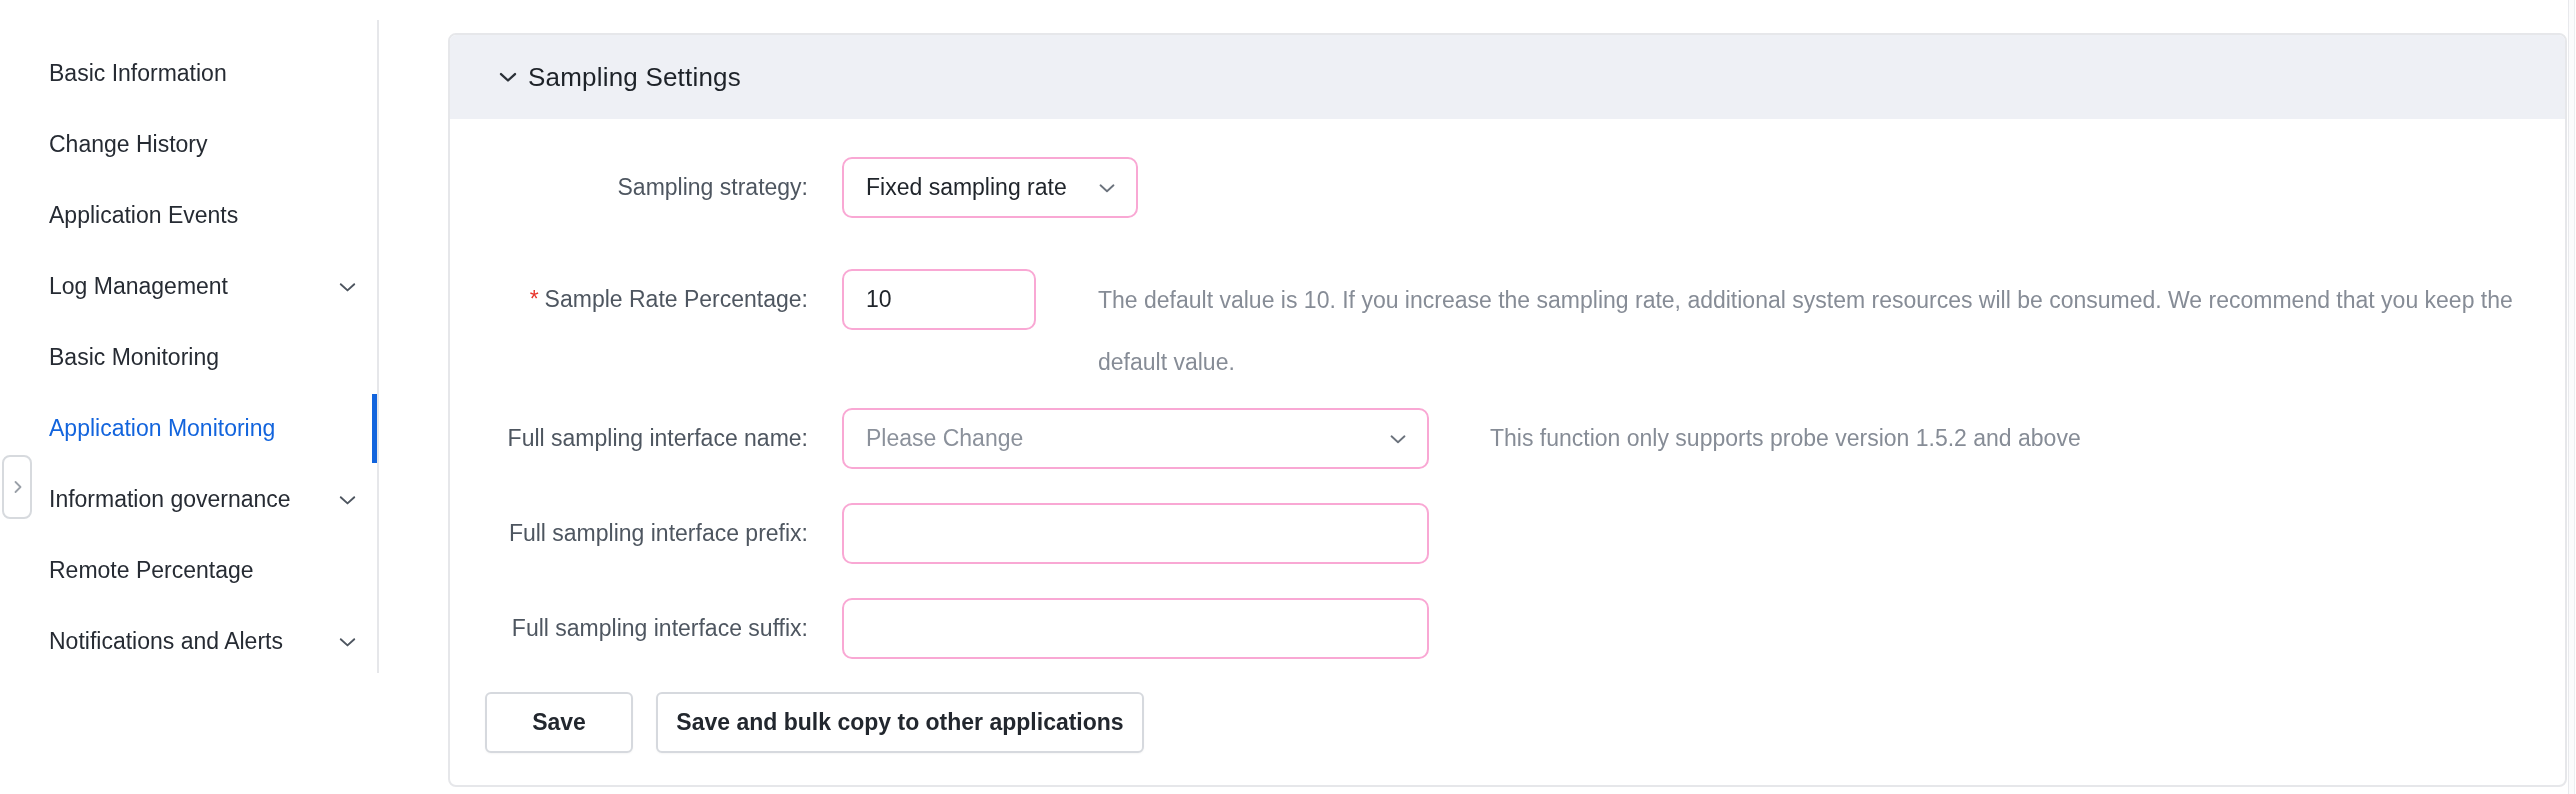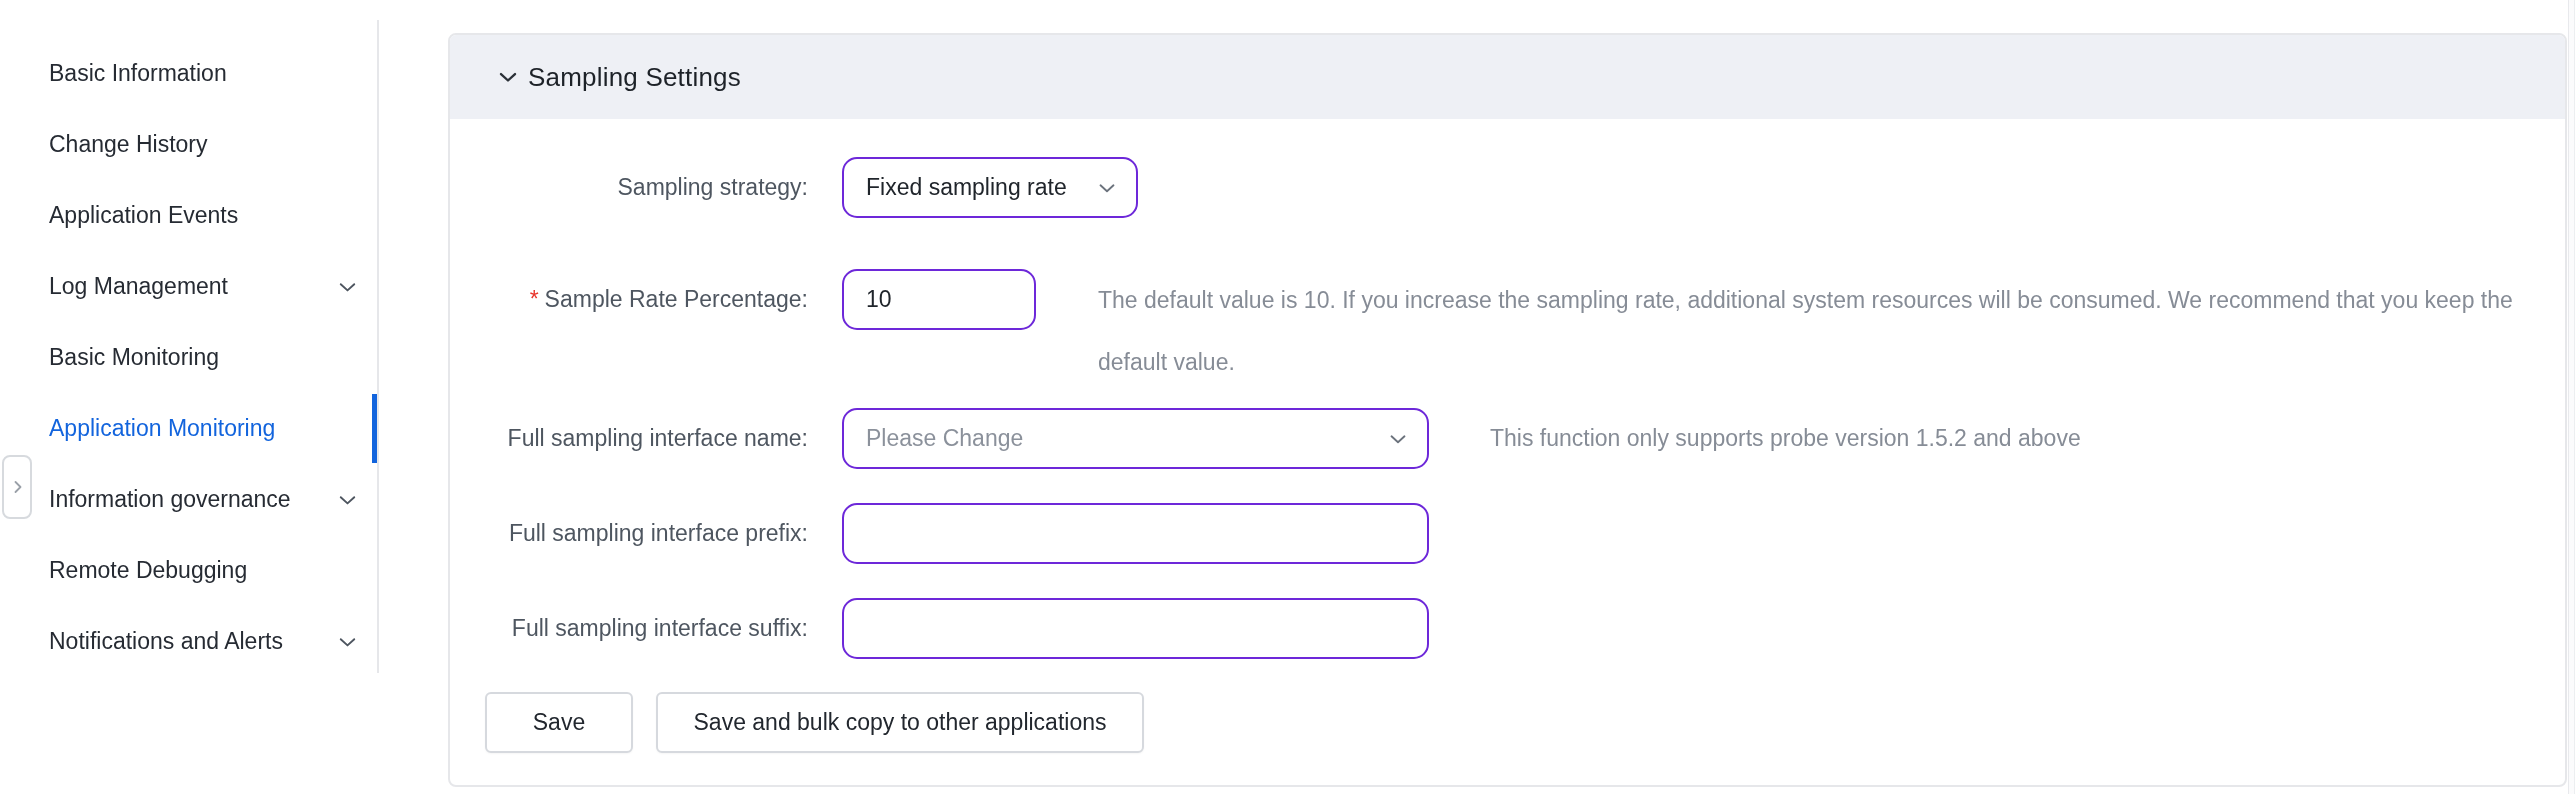--- a/index.html
+++ b/index.html
@@ -45,39 +45,39 @@
 
   .form-row { position:absolute; left:0; display:flex; align-items:flex-start; }
   .form-label {
     width:358px; flex:none; text-align:right; font-size:23px; color:#4e5660;
     line-height:61px; white-space:nowrap;
   }
   .req { color:var(--required,#e8362d); margin-right:6px; font-size:23px; }
   .control { margin-left:34px; position:relative; flex:none; }
 
   .select-box, .text-input {
-    height:61px; background:#fff; border:2px solid #6d28d9; border-radius:15px;
+    height:61px; background:#fff; border:2px solid #f9a8d4; border-radius:10px;
     font-size:23px; color:#20252b; display:flex; align-items:center;
     padding:0 22px; font-family:inherit;
   }
   .text-input { width:100%; outline:none; }
   .select-box { cursor:pointer; }
   .select-box .sel-chev { position:absolute; right:18px; top:50%; transform:translateY(-50%); display:flex; }
   .placeholder { color:#8b919b; }
 
   .inline-note {
     margin-left:61px; line-height:61px; font-size:23px; color:#868c96; white-space:nowrap;
   }
   .desc {
     margin-left:62px; width:1447px; line-height:62px; font-size:23px; color:#868c96;
   }
 
   .btn {
     height:61px; background:#fff; border:2px solid #d6d9de; border-radius:6px;
-    font-size:23px; font-weight:400; color:#22272e; font-family:inherit;
+    font-size:23px; font-weight:700; color:#22272e; font-family:inherit;
     cursor:pointer; box-shadow:0 1px 2px rgba(0,0,0,.04);
   }
   .btn-save { width:148px; }
   .btn-bulk { width:488px; margin-left:23px; }
 
   .scroll-strip {
     position:absolute; left:2568px; top:0; width:7px; height:794px;
     background:#fbfbfc; border-left:1px solid #e8e9ec; border-right:1px solid #eceef0;
   }
   svg { display:block; }
@@ -123,21 +123,21 @@
       <div class="side-item">
         <span>Information governance</span>
         <span class="chev">
           <svg width="27" height="27" viewBox="0 0 24 24" fill="none" stroke="#4e5660" stroke-width="1.7" stroke-linecap="round" stroke-linejoin="round">
               <path d="M6 9.5l6 5.5 6-5.5"></path>
             </svg>
         </span>
       </div>
 
       <div class="side-item">
-        <span>Remote Debugging</span>
+        <span>Remote Percentage</span>
       </div>
 
       <div class="side-item">
         <span>Notifications and Alerts</span>
         <span class="chev">
           <svg width="27" height="27" viewBox="0 0 24 24" fill="none" stroke="#4e5660" stroke-width="1.7" stroke-linecap="round" stroke-linejoin="round">
               <path d="M6 9.5l6 5.5 6-5.5"></path>
             </svg>
         </span>
       </div>

